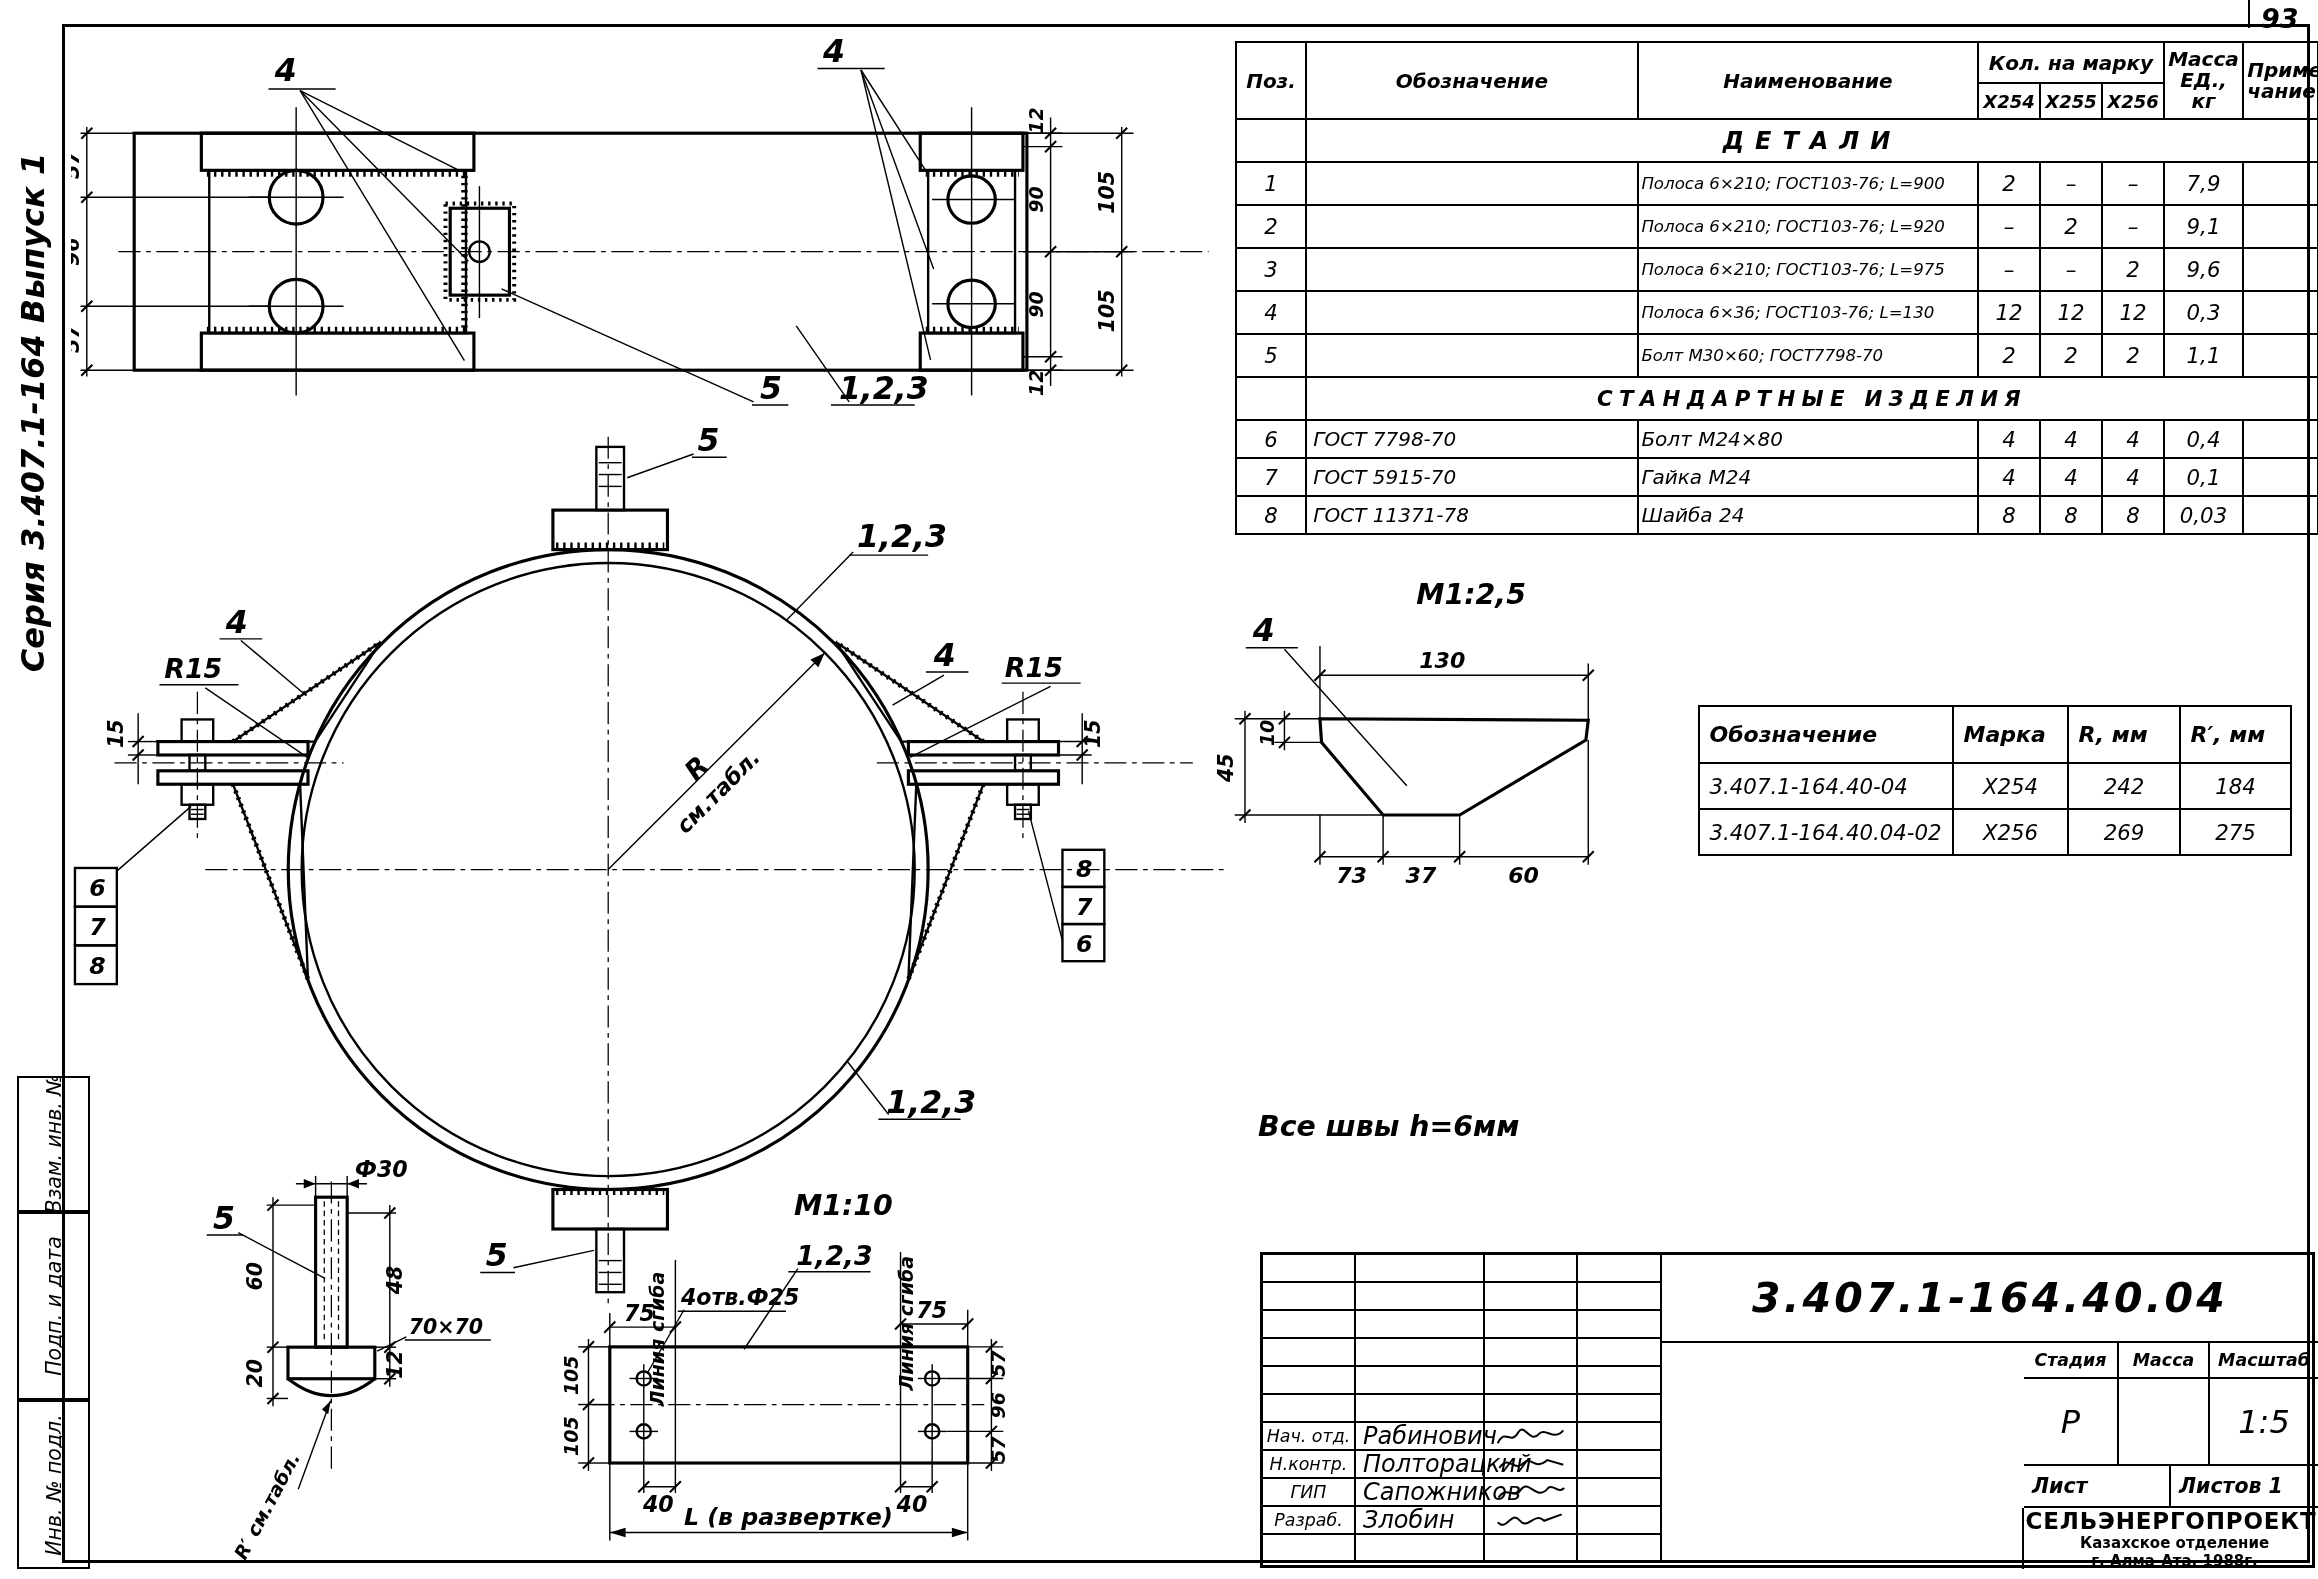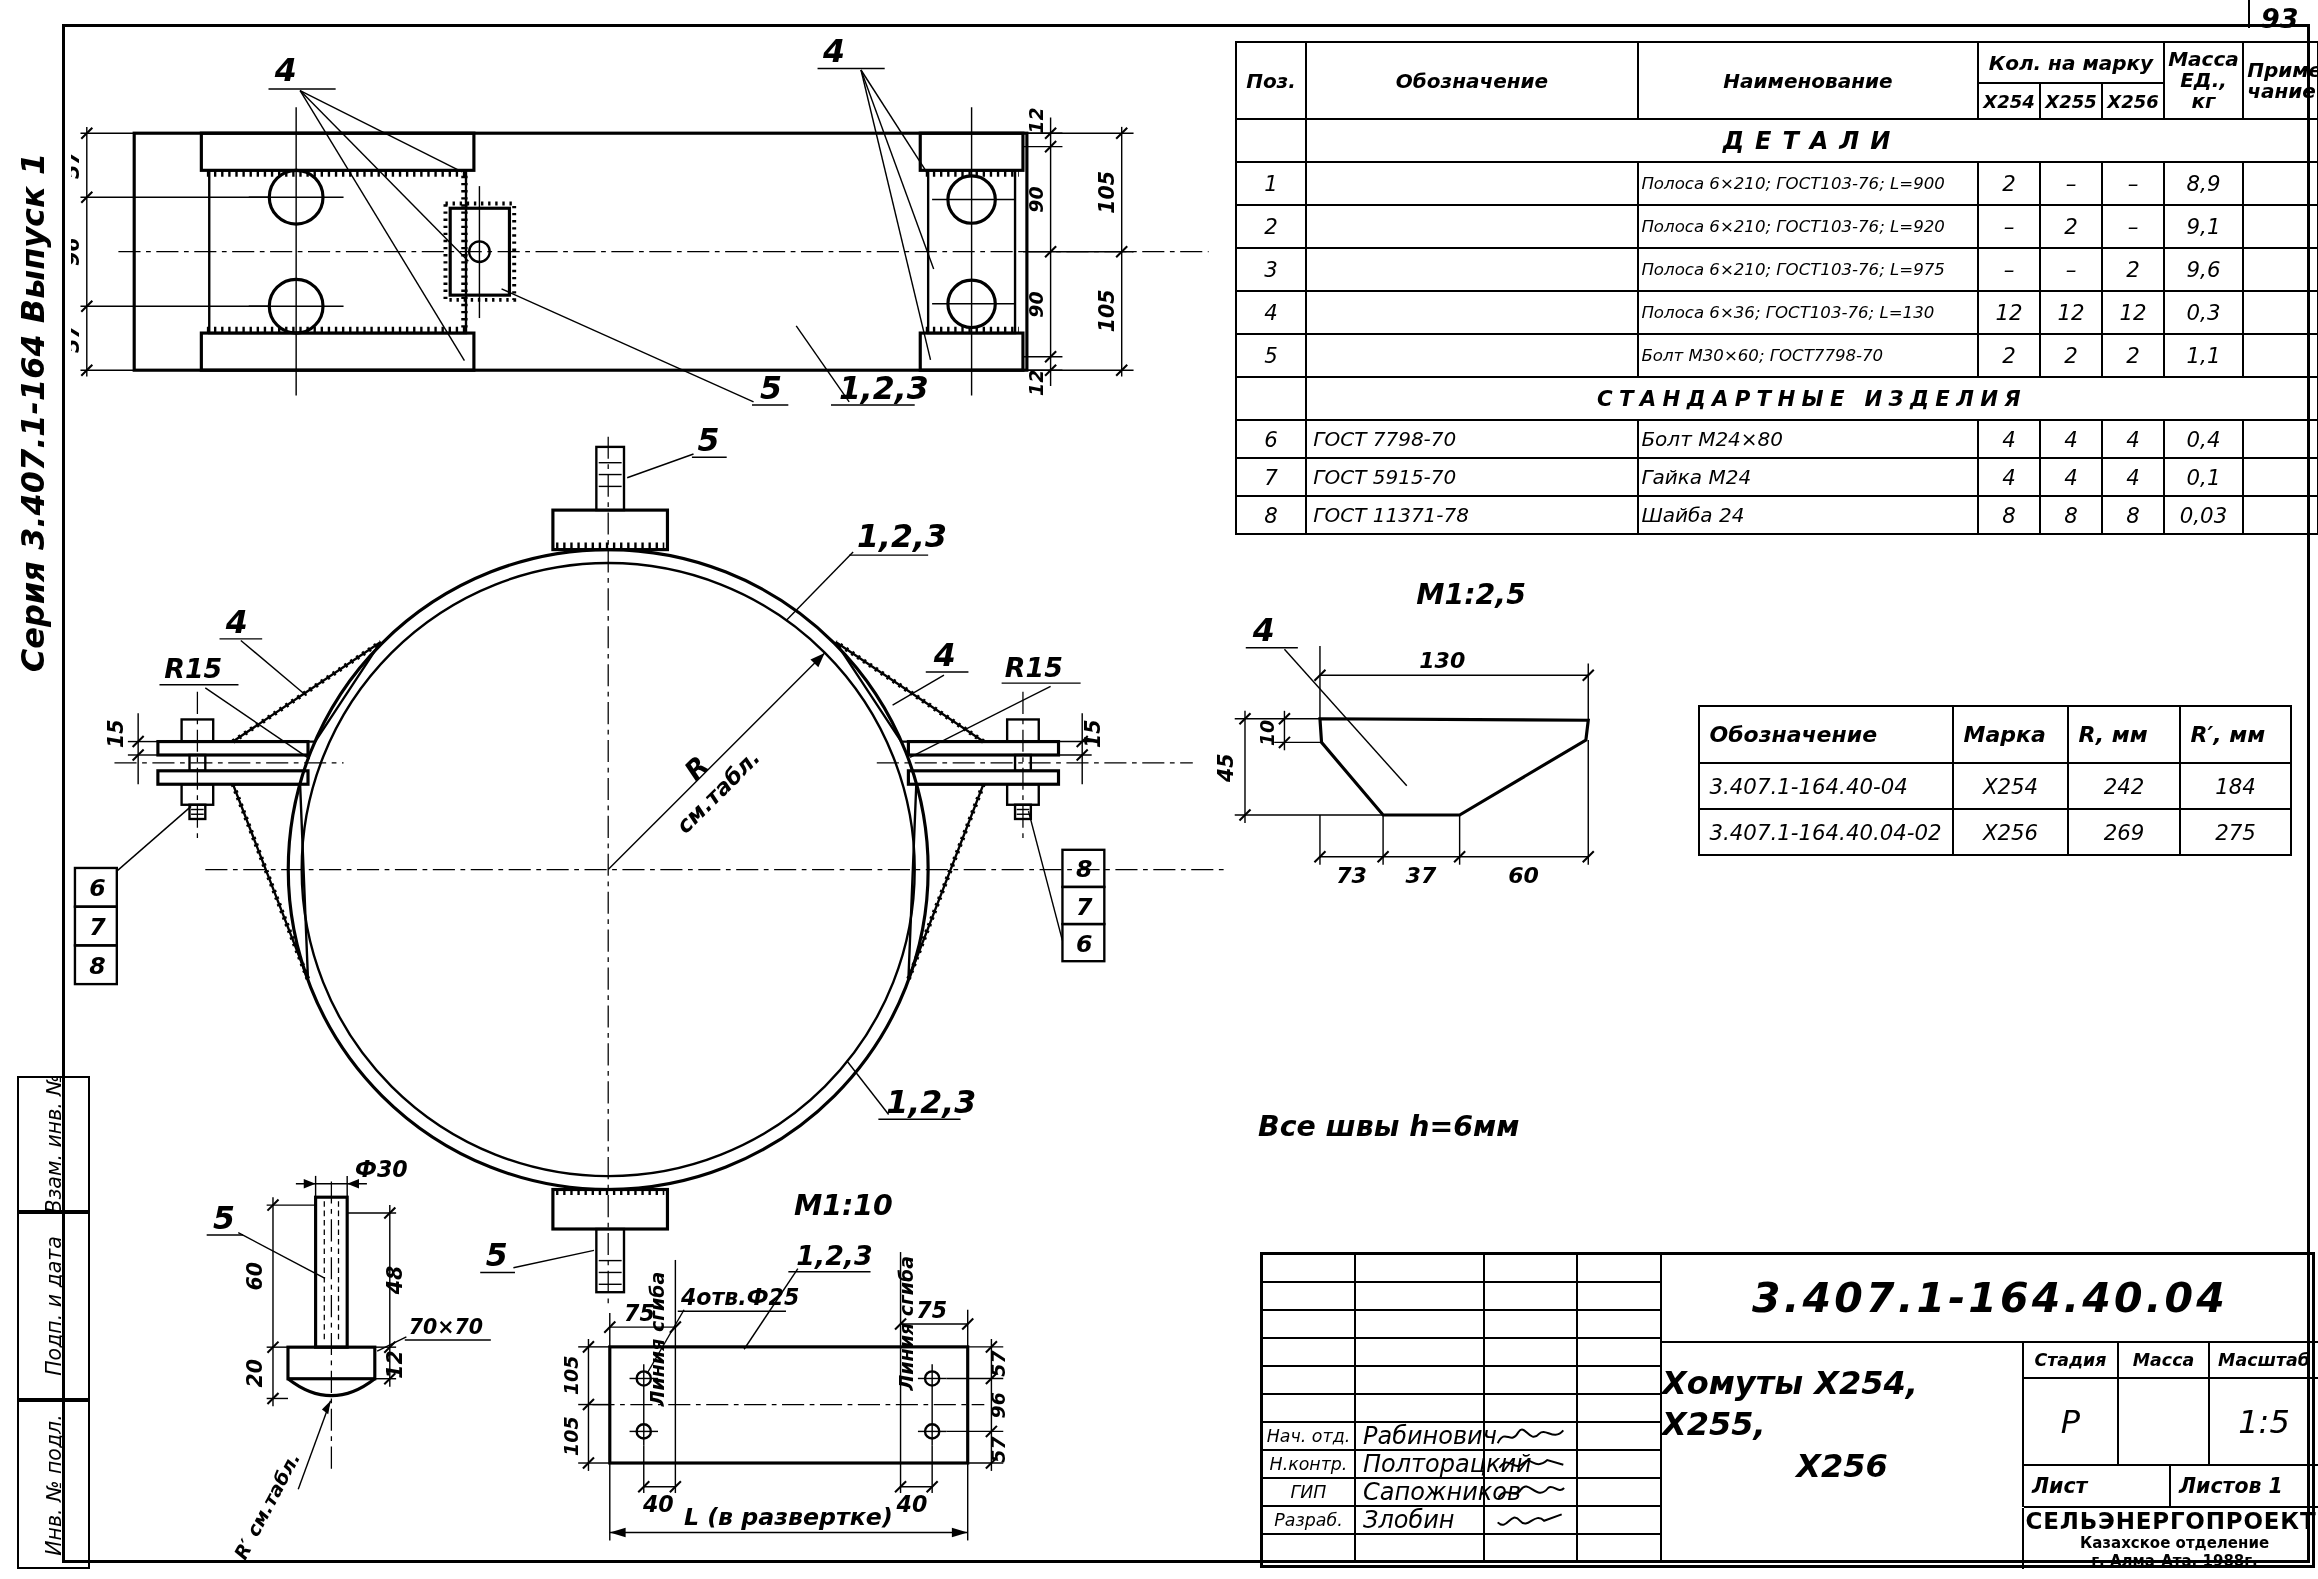--- a/index.html
+++ b/index.html
@@ -476,21 +476,21 @@
           <td></td>
           <td colspan="7">ДЕТАЛИ</td>
         </tr>
     <tr class="r">
       <td>1</td>
           <td class="ds"></td>
           <td class="nm">Полоса 6×210; ГОСТ103-76; L=900</td>
           <td>2</td>
           <td>–</td>
           <td>–</td>
-          <td>8,9</td>
+          <td>7,9</td>
           <td></td>
     </tr>
     <tr class="r">
       <td>2</td>
           <td class="ds"></td>
           <td class="nm">Полоса 6×210; ГОСТ103-76; L=920</td>
           <td>–</td>
           <td>2</td>
           <td>–</td>
           <td>9,1</td>
@@ -651,24 +651,20 @@
             <path d="M4 18 C16 30 20 2 32 16 C42 28 50 4 62 16 L84 8" stroke="#000" fill="none" stroke-width="2.5"></path>
           </svg>
         </div>
       <div class="c"></div>
       <div class="c"></div>
         <div class="c"></div>
         <div class="c"></div>
         <div class="c"></div>
     </div>
     <div class="cell docnum">3.407.1-164.40.04</div>
-    <div class="cell ttl">
-      <div>Хомуты Х254, Х255,</div>
-      <div>Х256</div>
-    </div>
     <div class="cell stgh">
       <div style="width:95px">Стадия</div>
       <div style="width:91px">Масса</div>
       <div style="width:108px;border-right:none">Масштаб</div>
     </div>
     <div class="cell stgv">
       <div style="width:95px">Р</div>
       <div style="width:91px"></div>
       <div style="width:108px;border-right:none">1:5</div>
     </div>

